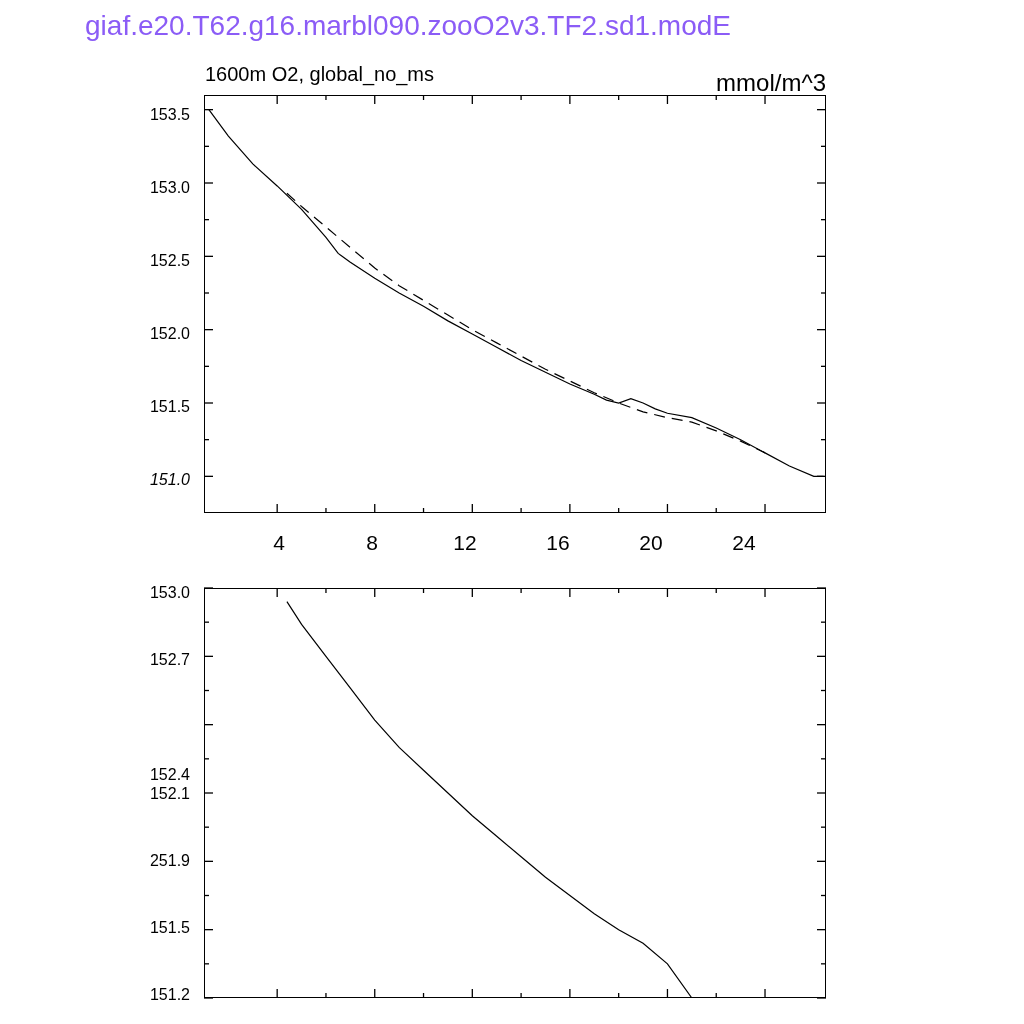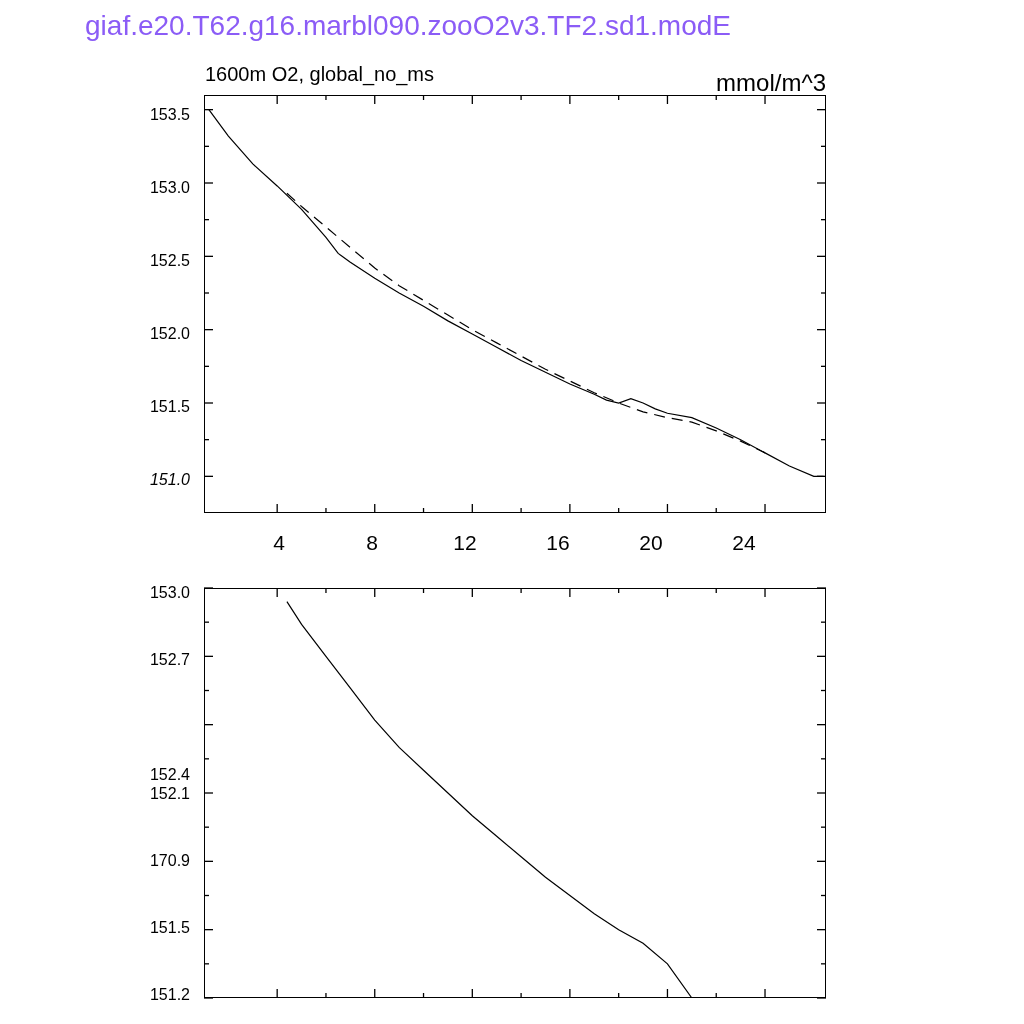--- a/index.html
+++ b/index.html
@@ -190,21 +190,21 @@
 </div>
 
 <div class="panel" id="panel2">
 
   <div class="plotframe"></div>
 
   <div class="ylabel" style="left:110px; top:33px; width:80px;">153.0</div>
   <div class="ylabel" style="left:110px; top:100px; width:80px;">152.7</div>
   <div class="ylabel" style="left:110px; top:167px; width:80px;margin-top:48px;">152.4</div>
   <div class="ylabel" style="left:110px; top:234px; width:80px;">152.1</div>
-  <div class="ylabel" style="left:110px; top:301px; width:80px;">170.9</div>
+  <div class="ylabel" style="left:110px; top:301px; width:80px;">251.9</div>
   <div class="ylabel" style="left:110px; top:368px; width:80px;">151.5</div>
   <div class="ylabel" style="left:110px; top:435px; width:80px;">151.2</div>
 
   <svg class="plot" id="svg2" width="1024" height="464">
       <line x1="204" y1="28" x2="213" y2="28" class="tick"></line>
       <line x1="826" y1="28" x2="817" y2="28" class="tick"></line>
       <line x1="204" y1="96.33333333333553" x2="213" y2="96.33333333333553" class="tick"></line>
       <line x1="826" y1="96.33333333333553" x2="817" y2="96.33333333333553" class="tick"></line>
       <line x1="204" y1="164.66666666666447" x2="213" y2="164.66666666666447" class="tick"></line>
       <line x1="826" y1="164.66666666666447" x2="817" y2="164.66666666666447" class="tick"></line>

